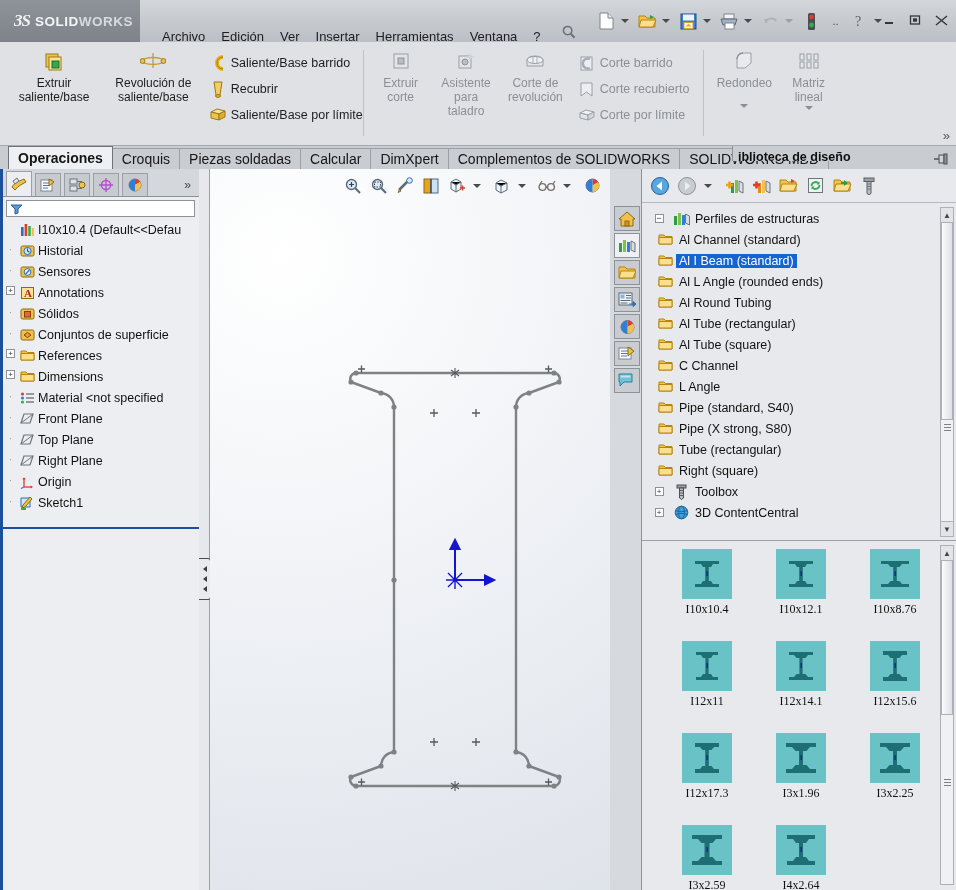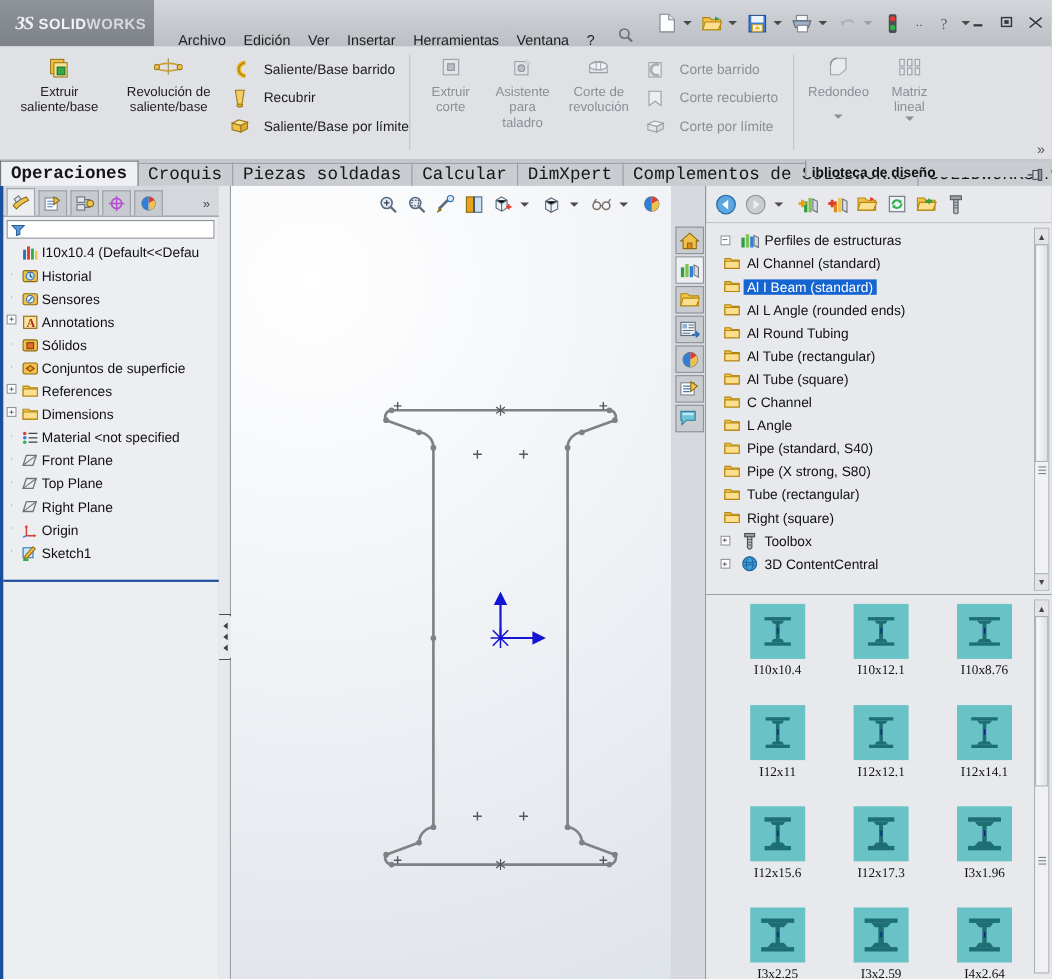--- a/index.html
+++ b/index.html
@@ -55,38 +55,38 @@
   }
   .rgroup{position:relative;height:104px;box-sizing:border-box;padding-top:6px;}
   .rsep{width:1px;height:86px;background:#bfc3c9;margin-top:8px;}
   .bigbtn{
     width:96px;display:inline-block;vertical-align:top;text-align:center;
     font-size:12px;line-height:14px;color:#1d1d1d;cursor:default;
   }
   .bigbtn.dim{color:#8b8f95;}
   .bigbtn .ic{height:26px;display:flex;align-items:center;justify-content:center;margin-bottom:2px;}
   .smallcol{display:inline-block;vertical-align:top;padding-top:2px;}
-  .smallbtn{display:flex;align-items:center;height:26px;font-size:12.5px;color:#1d1d1d;cursor:default;gap:9px;}
+  .smallbtn{display:flex;align-items:center;height:26px;font-size:12.5px;color:#1d1d1d;cursor:default;}
   .smallbtn.dim{color:#8b8f95;}
   .smallbtn .ic{width:26px;display:flex;align-items:center;justify-content:center;}
   .dropcar{
     width:0;height:0;margin:0 auto;border-left:4px solid transparent;
     border-right:4px solid transparent;border-top:4px solid #8b8f95;
   }
   .expand{position:absolute;right:6px;top:86px;font-size:13px;color:#555;}
 
   
   .tabstrip{
     position:absolute;left:0;top:146px;width:956px;height:23px;
     background:#c9ccd1;display:flex;align-items:flex-end;
   }
   .tab{
     height:21px;line-height:21px;padding:0 9px;box-sizing:border-box;
-    font-size:16px;background:#c9ccd1;border:1px solid #9aa0a6;border-bottom:none;
-    margin-right:-1px;color:#161616;cursor:default;white-space:nowrap;font-family:Liberation Mono, monospace;
+    font-size:14px;background:#c9ccd1;border:1px solid #9aa0a6;border-bottom:none;
+    margin-right:-1px;color:#161616;cursor:default;white-space:nowrap;
   }
   .tab.active{
     background:#eef0f3;font-weight:bold;height:23px;line-height:23px;
     border-color:#6f7479;position:relative;z-index:3;
   }
   .lib-title{
     position:absolute;left:732px;top:146px;width:224px;height:15px;
     background:#c9ccd1;border-left:1px solid #8d9298;box-sizing:border-box;
     font-weight:bold;font-size:12.5px;color:#0f0f0f;line-height:23px;padding-left:5px;
   }
@@ -1187,35 +1187,20 @@
                 </g>
                 <rect x="19.5" y="17" width="1.2" height="5" fill="#1a1a8c"></rect>
               </svg>
             </div>
           <div class="cap">I12x11</div>
         </div>
         <div class="tcell">
           <div class="img">
               <svg width="40" height="40" viewBox="0 0 40 40">
                 <g fill="#1e6f73">
-                  <rect x="9" y="6" width="22" height="3"></rect>
-                  <path d="M14 9h12l-2 3h-8z"></path>
-                  <rect x="18.4" y="11" width="3.2" height="18"></rect>
-                  <path d="M14 31h12l-2-3h-8z"></path>
-                  <rect x="9" y="31" width="22" height="3"></rect>
-                </g>
-                <rect x="19.5" y="17" width="1.2" height="5" fill="#1a1a8c"></rect>
-              </svg>
-            </div>
-          <div class="cap">I12x12.1</div>
-        </div>
-        <div class="tcell">
-          <div class="img">
-              <svg width="40" height="40" viewBox="0 0 40 40">
-                <g fill="#1e6f73">
                   <rect x="8" y="6" width="24" height="3"></rect>
                   <path d="M13 9h14l-2.5 3h-9z"></path>
                   <rect x="18.4" y="11" width="3.2" height="18"></rect>
                   <path d="M13 31h14l-2.5-3h-9z"></path>
                   <rect x="8" y="31" width="24" height="3"></rect>
                 </g>
                 <rect x="19.5" y="17" width="1.2" height="5" fill="#1a1a8c"></rect>
               </svg>
             </div>
           <div class="cap">I12x14.1</div>

